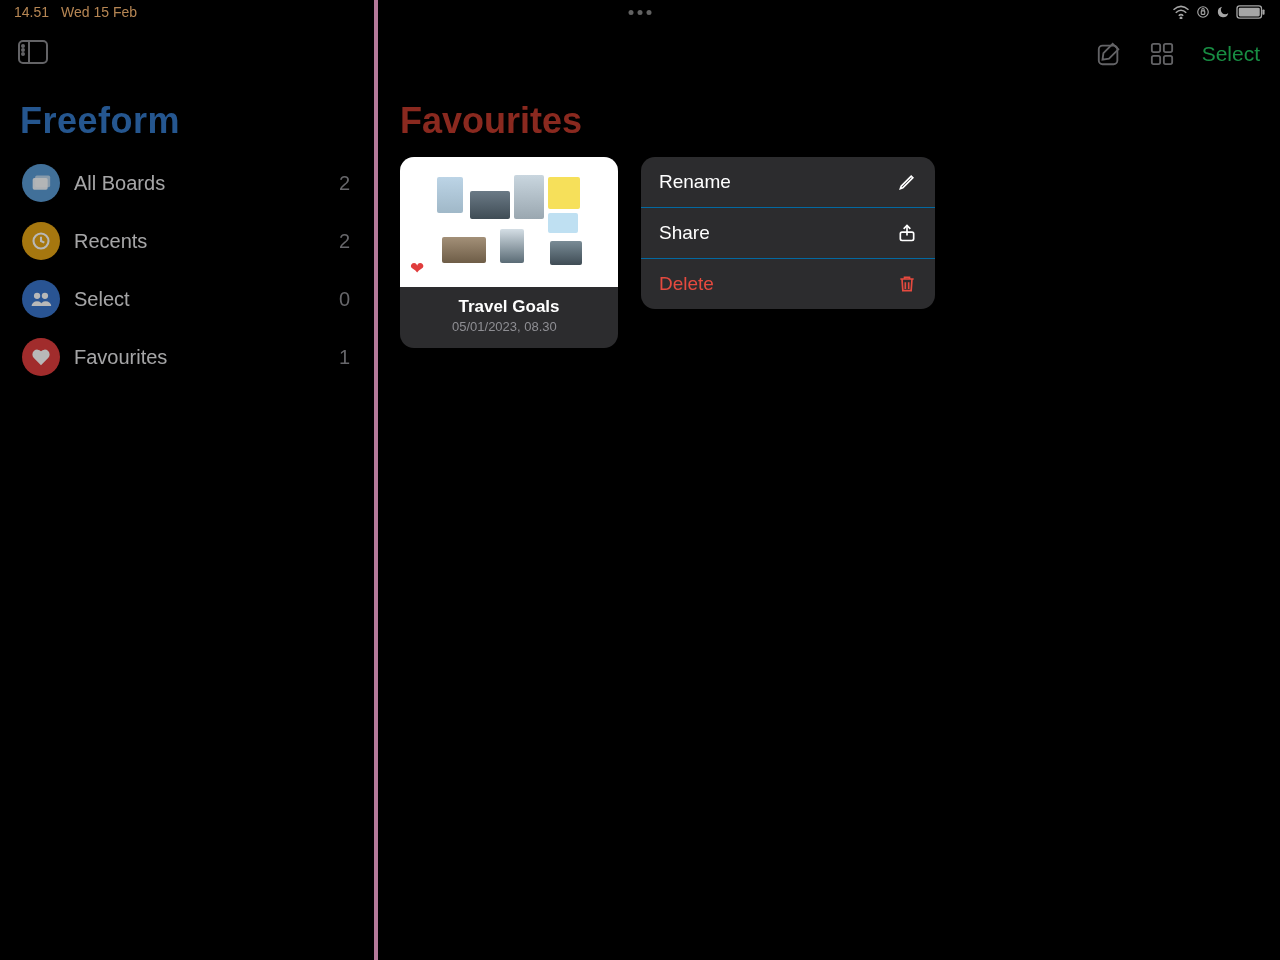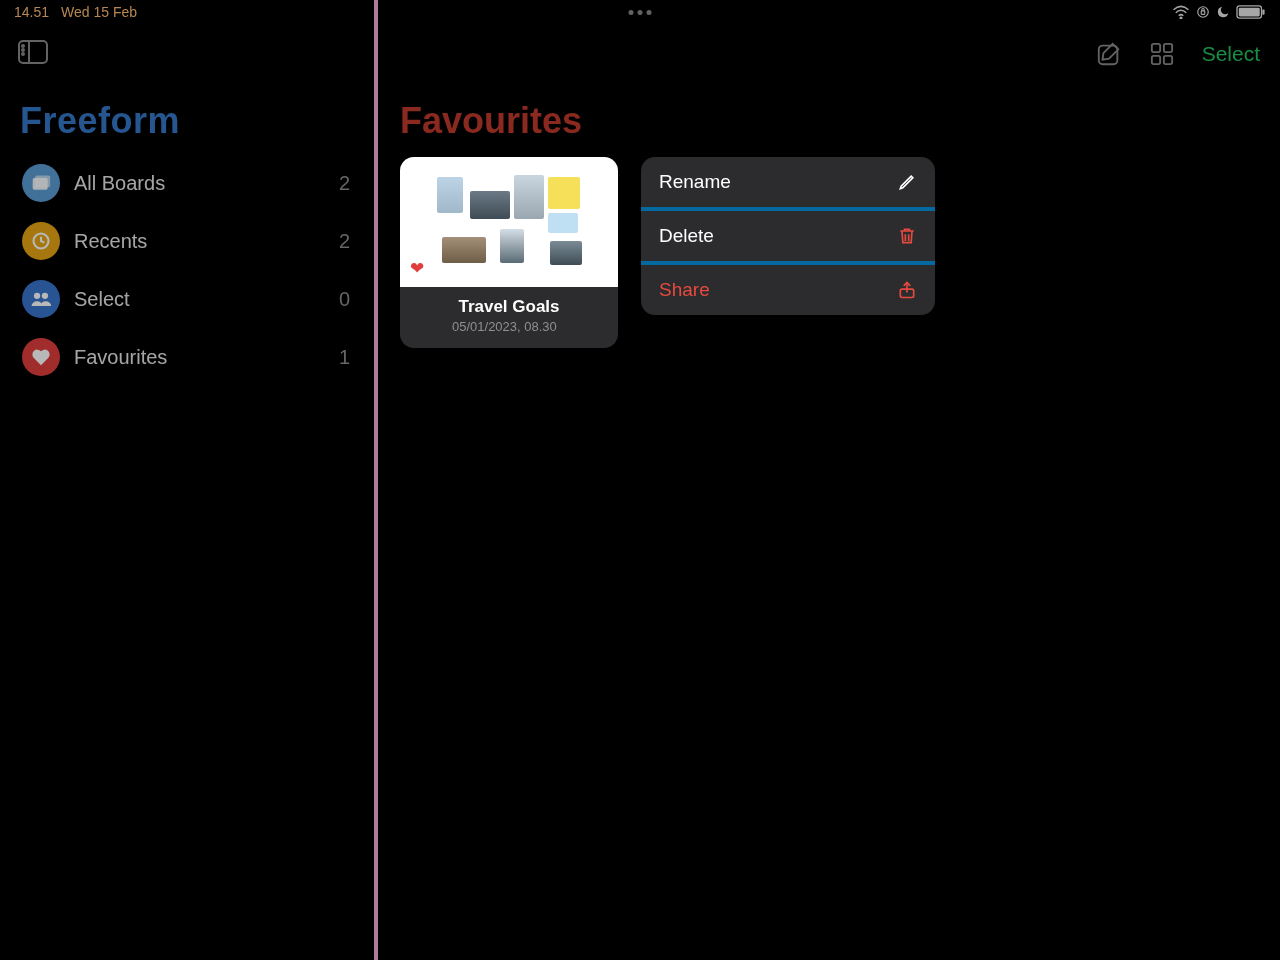--- a/index.html
+++ b/index.html
@@ -171,21 +171,21 @@
     z-index:10;
     overflow:hidden;
   }
   .ctx-item {
     display:flex;
     align-items:center;
     justify-content:space-between;
     padding: 14px 18px;
     font-size:19px;
     color:#fff;
-    border-bottom:4px solid #0369a1;
+    border-bottom:1px solid #0369a1;
   }
   .ctx-item:last-child { border-bottom:none; color:#e64a3f; }
   .ctx-item:last-child svg { stroke:#e64a3f; }
   .ctx-item svg { width:20px; height:20px; }
 
   
   .p1{left:37px;top:20px;width:26px;height:36px;background:linear-gradient(#bcd4e6,#a0b8c8);}
   .p2{left:70px;top:34px;width:40px;height:28px;background:linear-gradient(#6b7a86,#3f4c55);}
   .p3{left:114px;top:18px;width:30px;height:44px;background:linear-gradient(#c9d6df,#9aa7b0);}
   .p4{left:148px;top:20px;width:32px;height:32px;background:#f6e05a;}
@@ -330,35 +330,35 @@
     </div>
 
     <div class="ctx-menu">
       <div class="ctx-item">
         <span>Rename</span>
         <svg viewBox="0 0 24 24" fill="none" stroke="#fff" stroke-width="2">
             <path d="M4 20 l3 -1 12 -12 -2 -2 -12 12 Z"></path>
           </svg>
       </div>
       <div class="ctx-item">
+        <span>Share</span>
+        <svg viewBox="0 0 24 24" fill="none" stroke="#fff" stroke-width="2">
+            <path d="M12 3 v12"></path>
+            <path d="M8 7 l4 -4 4 4"></path>
+            <rect x="4" y="11" width="16" height="10" rx="2"></rect>
+          </svg>
+      </div>
+      <div class="ctx-item">
         <span>Delete</span>
         <svg viewBox="0 0 24 24" fill="none" stroke="#e64a3f" stroke-width="2">
             <path d="M4 6 h16"></path>
             <path d="M9 6 V4 h6 v2"></path>
             <path d="M6 6 l1 14 h10 l1 -14"></path>
             <line x1="10" y1="10" x2="10" y2="18"></line>
             <line x1="14" y1="10" x2="14" y2="18"></line>
           </svg>
       </div>
-      <div class="ctx-item">
-        <span>Share</span>
-        <svg viewBox="0 0 24 24" fill="none" stroke="#fff" stroke-width="2">
-            <path d="M12 3 v12"></path>
-            <path d="M8 7 l4 -4 4 4"></path>
-            <rect x="4" y="11" width="16" height="10" rx="2"></rect>
-          </svg>
-      </div>
     </div>
 
   </main>
 </div>
 
 <div class="dim"></div>
 
 </body></html>

